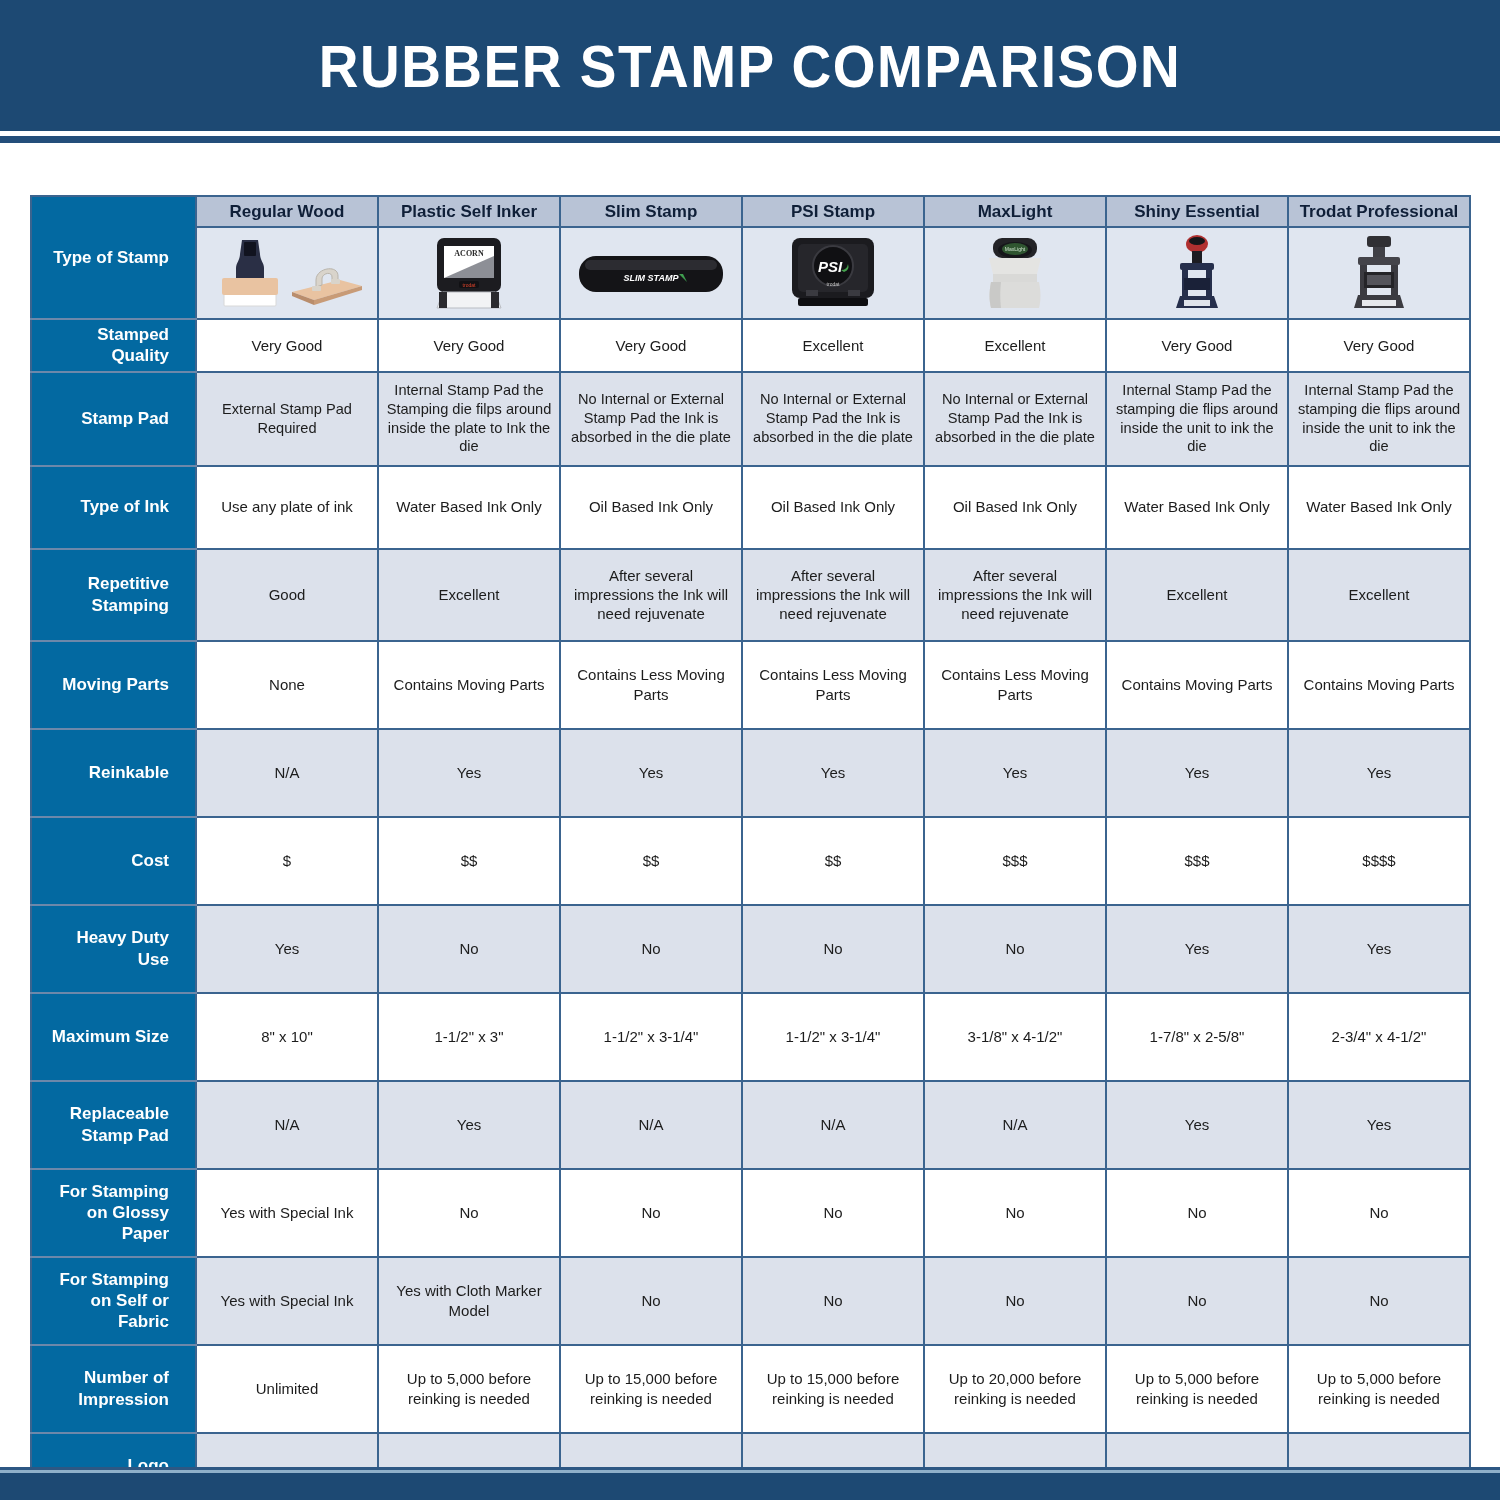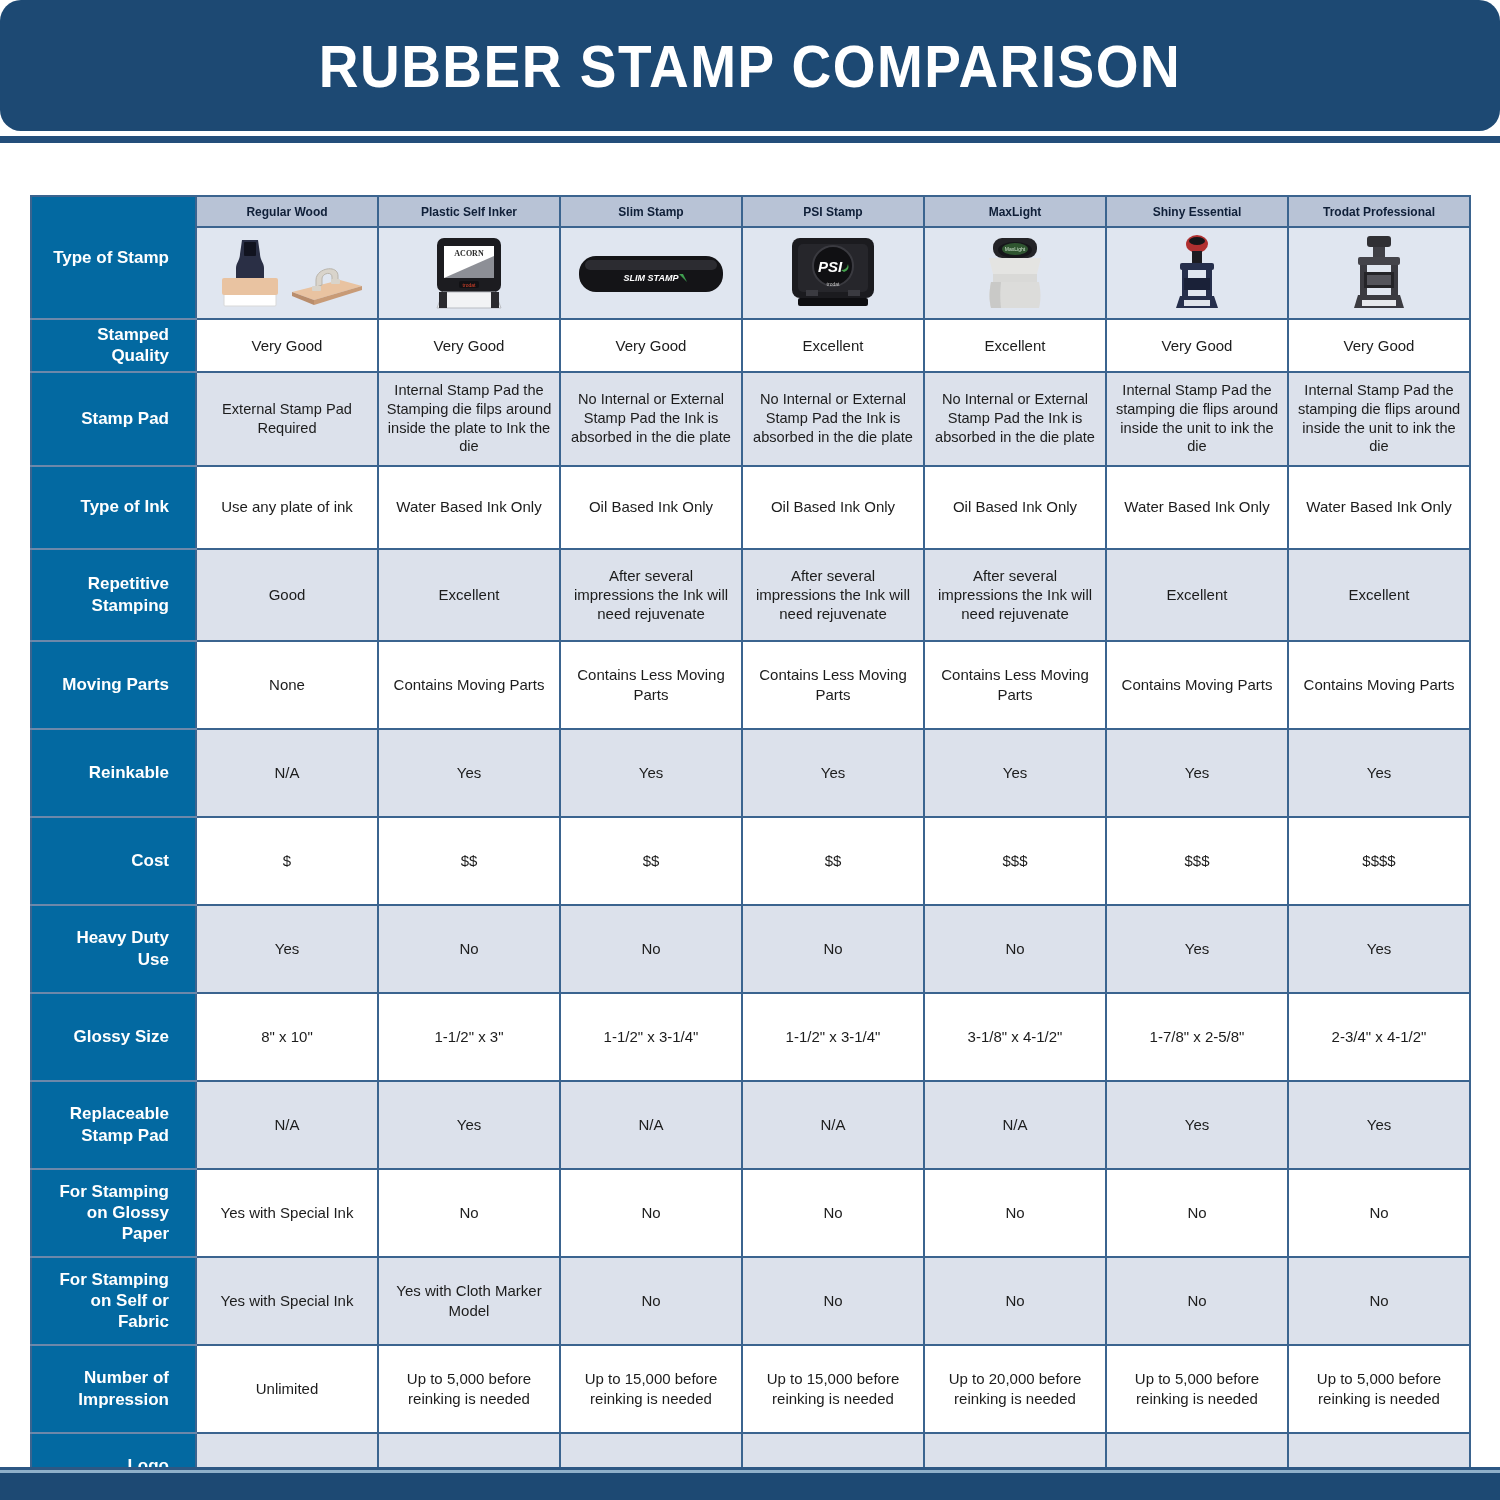--- a/index.html
+++ b/index.html
@@ -1,19 +1,19 @@
 <!DOCTYPE html>
 <html><head>
 <meta charset="utf-8">
 <style>
   html,body{margin:0;padding:0;background:#ffffff;}
   body{width:1500px;height:1500px;overflow:hidden;font-family:"Liberation Sans",sans-serif;position:relative;}
 
   
-  .top-band{height:131px;background:#1d4973;display:flex;align-items:center;justify-content:center;border-radius:21px;}
+  .top-band{height:131px;background:#1d4973;display:flex;align-items:center;justify-content:center;}
   .top-band h1{margin:0;color:#ffffff;font-size:55px;font-weight:800;letter-spacing:1.5px;transform:scaleY(1.08);}
   .top-gap{height:5px;background:#ffffff;}
   .top-rule{height:7px;background:#234e7a;}
 
   
   .table-wrap{margin:52px 30px 0 30px;}
   table{border-collapse:collapse;width:1440px;table-layout:fixed;}
   col.label-col{width:165px;}
   col.data-col{width:182px;}
 
@@ -22,21 +22,21 @@
   
   .corner-cell,.row-label{
     background:#0369a1;color:#ffffff;text-align:right;vertical-align:middle;
     font-size:17px;font-weight:700;padding:4px 26px 4px 16px;line-height:1.25;
     border:2px solid #3b648f;border-top-color:#6d88aa;border-bottom-color:#6d88aa;
   }
   .corner-cell{border-top-color:#3b648f;}
 
   
   .col-name{
-    background:#b8c3d6;color:#0f1f38;font-size:12px;font-weight:800;
+    background:#b8c3d6;color:#0f1f38;font-size:17px;font-weight:800;
     height:25px;text-align:center;vertical-align:middle;padding:2px 4px;
   }
   
   .img-cell{background:#e0e6f0;height:86px;text-align:center;vertical-align:middle;padding:2px;}
   .img-cell svg{display:block;margin:0 auto;}
 
   
   .cell{
     background:#ffffff;color:#1c1c1c;font-size:15px;text-align:center;vertical-align:middle;
     padding:4px 7px;line-height:1.28;
@@ -251,21 +251,21 @@
           <th class="row-label">Heavy Duty Use</th>
           <td class="cell">Yes</td>
           <td class="cell">No</td>
           <td class="cell">No</td>
           <td class="cell">No</td>
           <td class="cell">No</td>
           <td class="cell">Yes</td>
           <td class="cell">Yes</td>
         </tr>
         <tr>
-          <th class="row-label">Glossy Size</th>
+          <th class="row-label">Maximum Size</th>
           <td class="cell">8" x 10"</td>
           <td class="cell">1-1/2" x 3"</td>
           <td class="cell">1-1/2" x 3-1/4"</td>
           <td class="cell">1-1/2" x 3-1/4"</td>
           <td class="cell">3-1/8" x 4-1/2"</td>
           <td class="cell">1-7/8" x 2-5/8"</td>
           <td class="cell">2-3/4" x 4-1/2"</td>
         </tr>
         <tr>
           <th class="row-label">Replaceable Stamp Pad</th>

